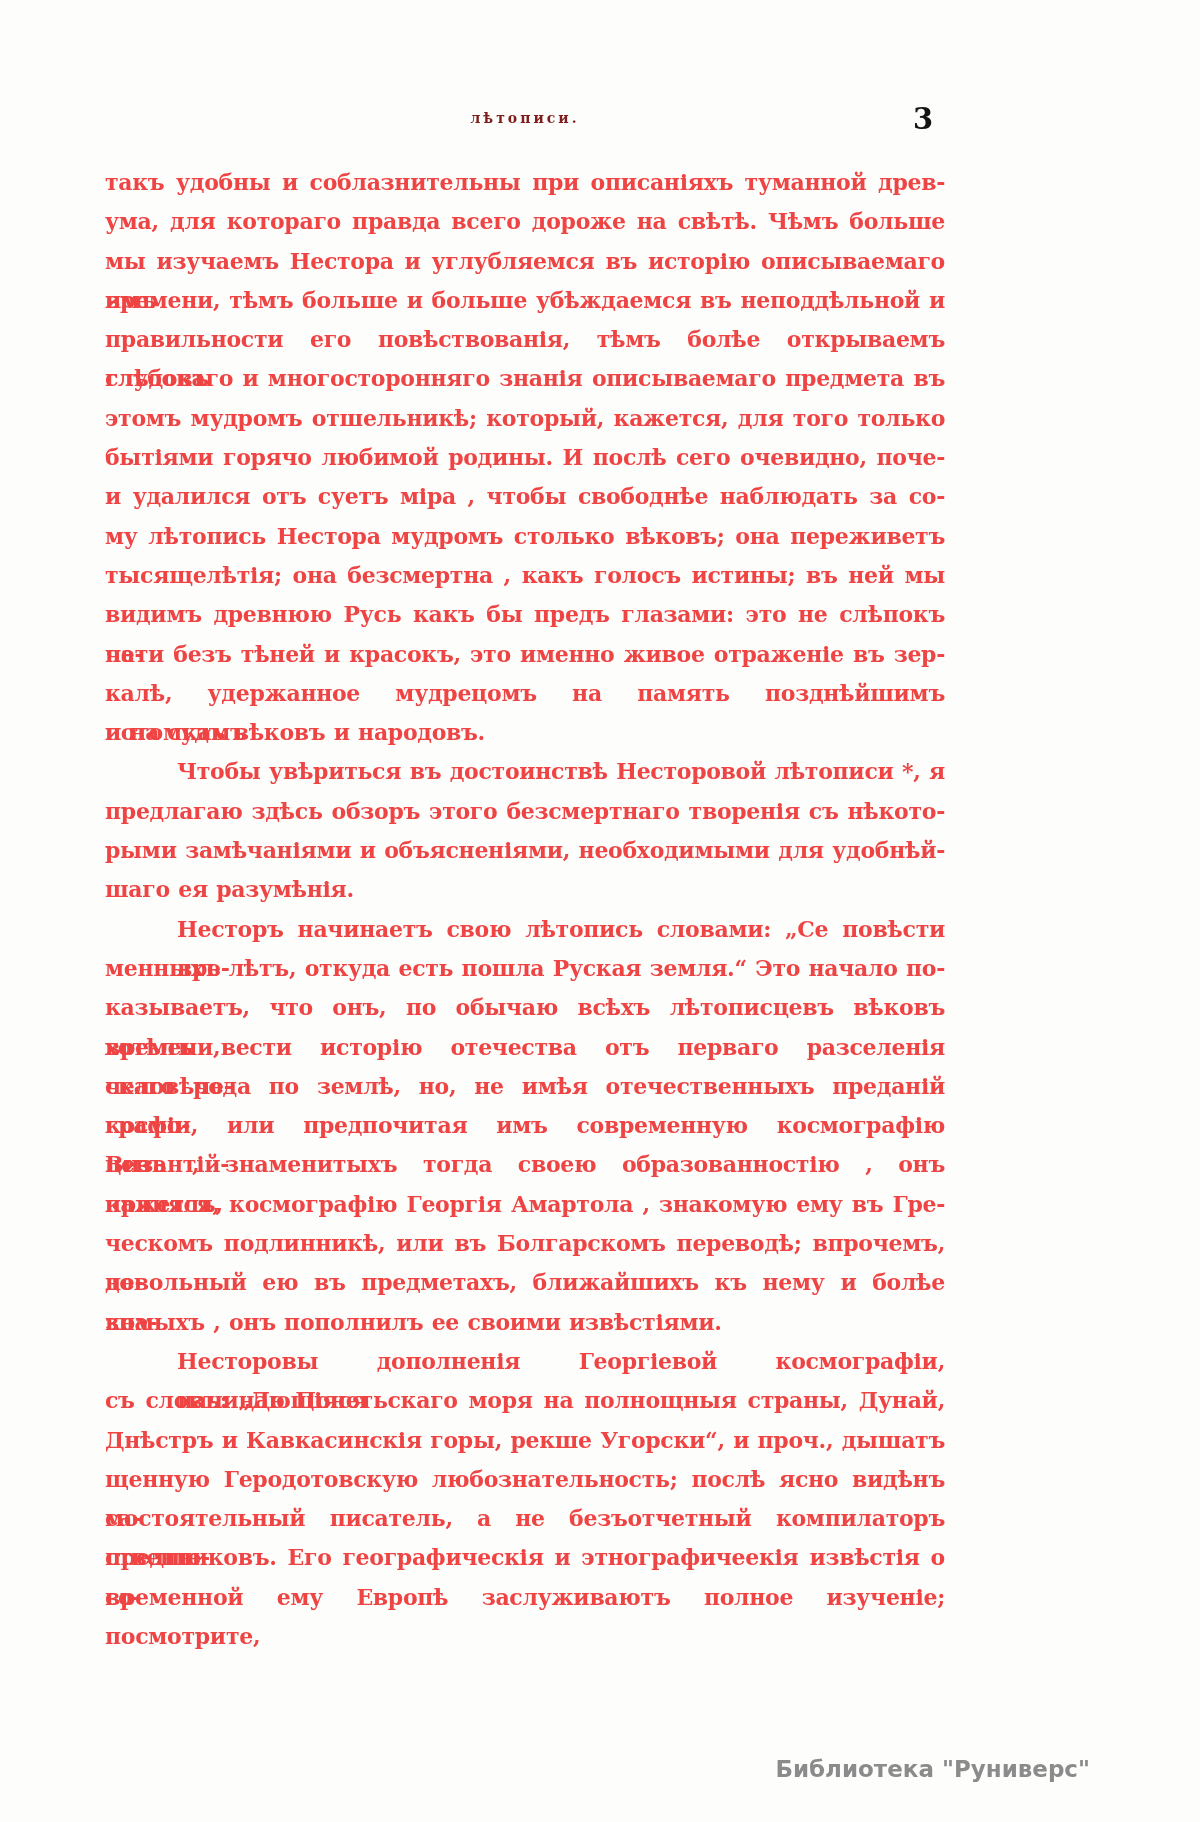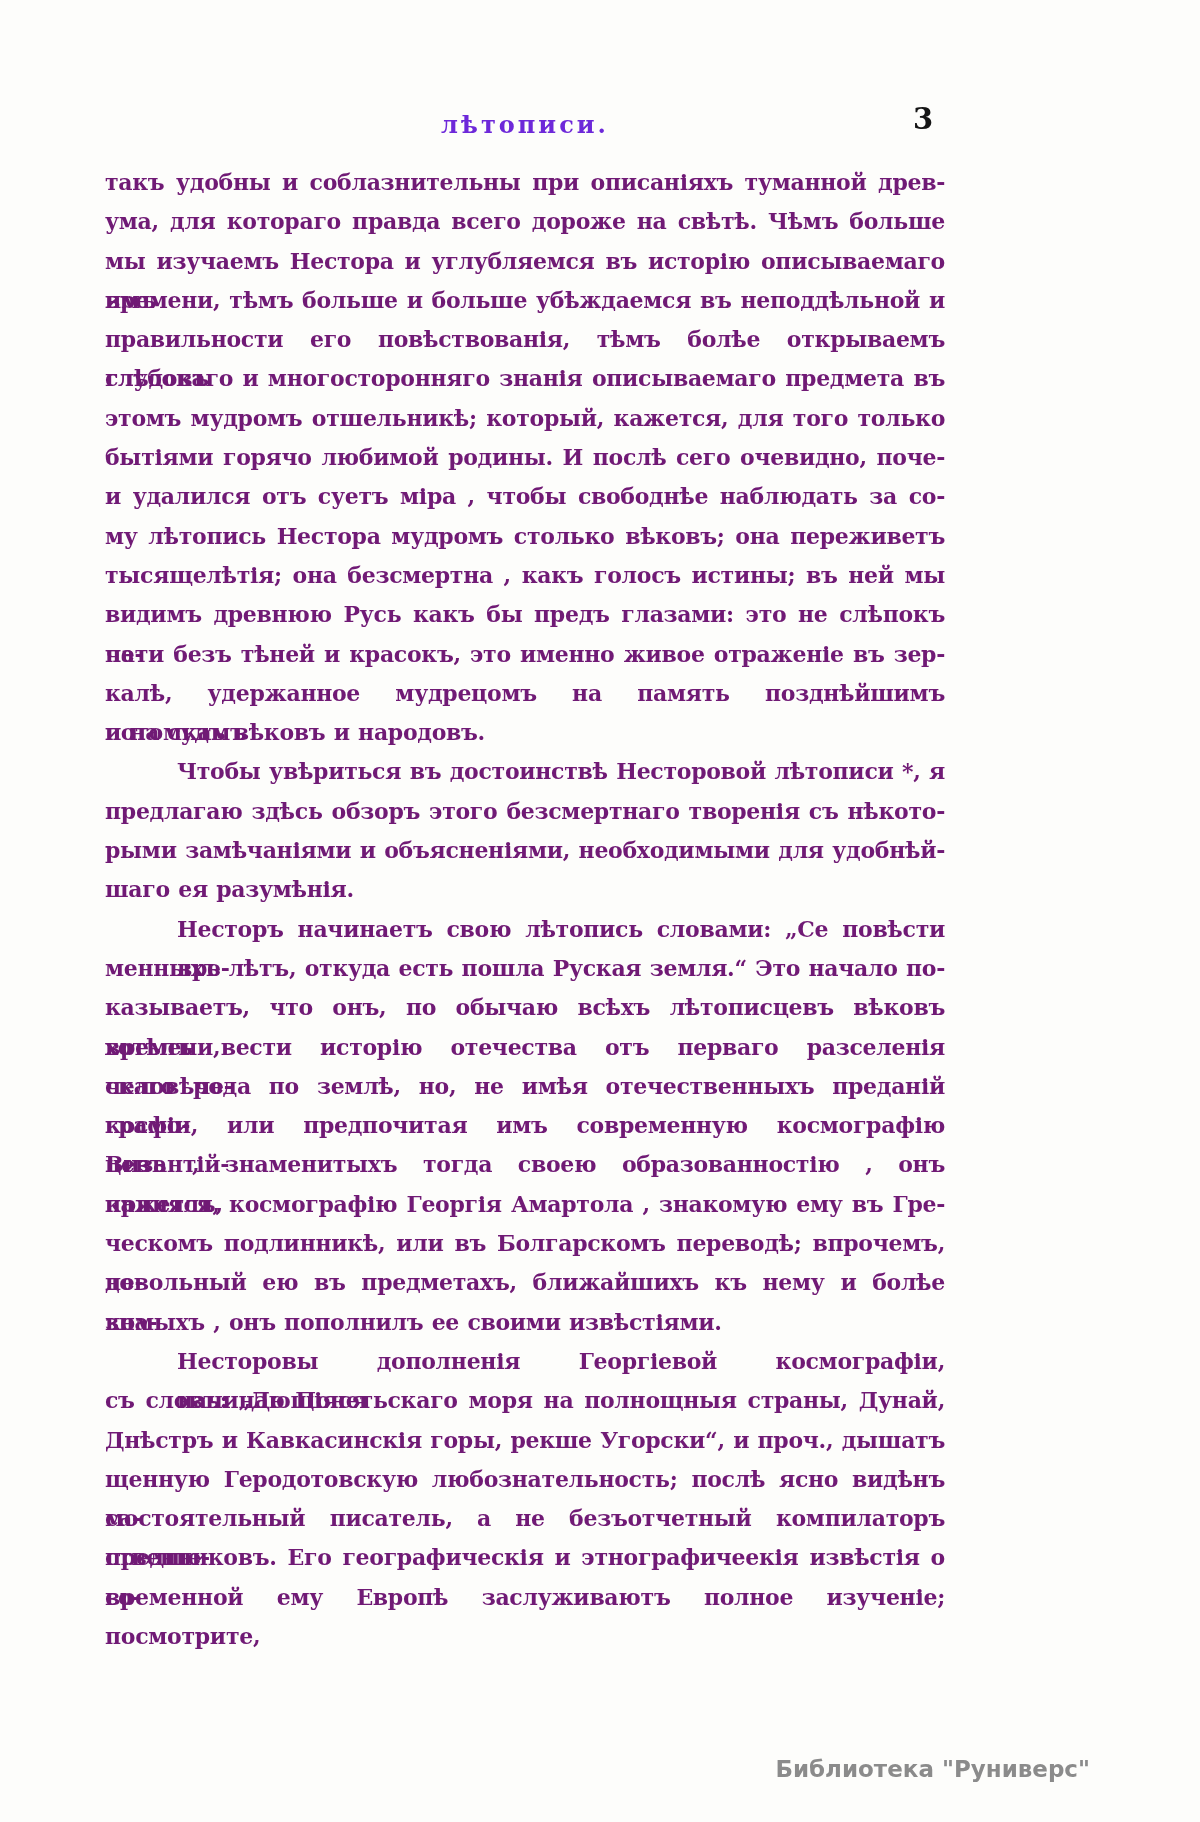--- a/index.html
+++ b/index.html
@@ -17,24 +17,24 @@
     background: #fdfdfb;
     font-family: "DejaVu Serif", "Liberation Serif", serif;
     color: #121212;
   }
   .running-head {
     position: absolute;
     left: 105px;
     width: 840px;
     top: 110px;
     text-align: center;
-    font-size: 24px;
+    font-size: 14px;
     font-weight: 700;
     letter-spacing: 3px;
-    color: #6d28d9;
+    color: #7f1d1d;
   }
   .page-number {
     position: absolute;
     left: 898px;
     top: 102px;
     width: 50px;
     text-align: center;
     font-size: 29px;
     font-weight: 700;
     color: #151515;
@@ -50,21 +50,21 @@
     height: 39.3px;
     line-height: 39.3px;
     font-size: 22px;
     font-weight: 700;
     letter-spacing: -0.3px;
     word-spacing: 1px;
     text-align: justify;
     text-align-last: justify;
     white-space: nowrap;
     overflow: visible;
-    color: #701a75;
+    color: #ef4444;
   }
   
   .line { white-space: normal; }
   .line.open { text-align-last: left; }
   .line.indent { padding-left: 72px; }
   .watermark {
     position: absolute;
     left: 650px;
     top: 1756px;
     width: 440px;

